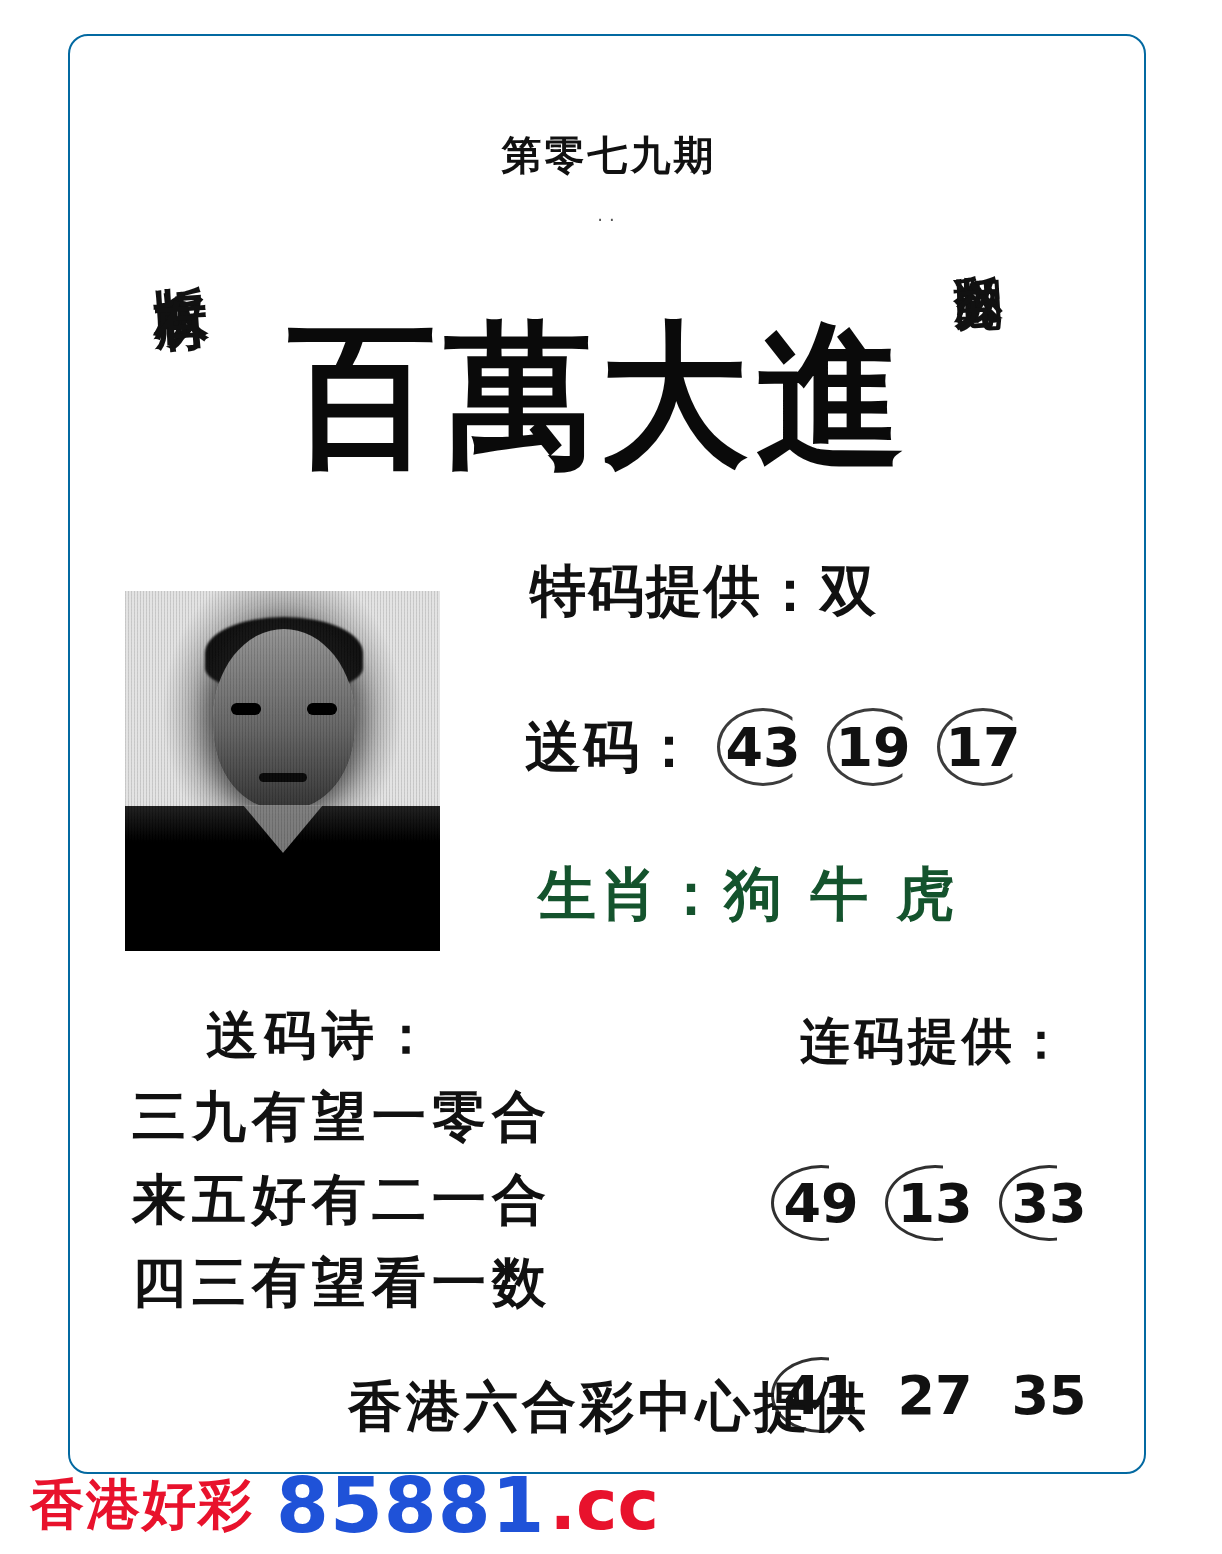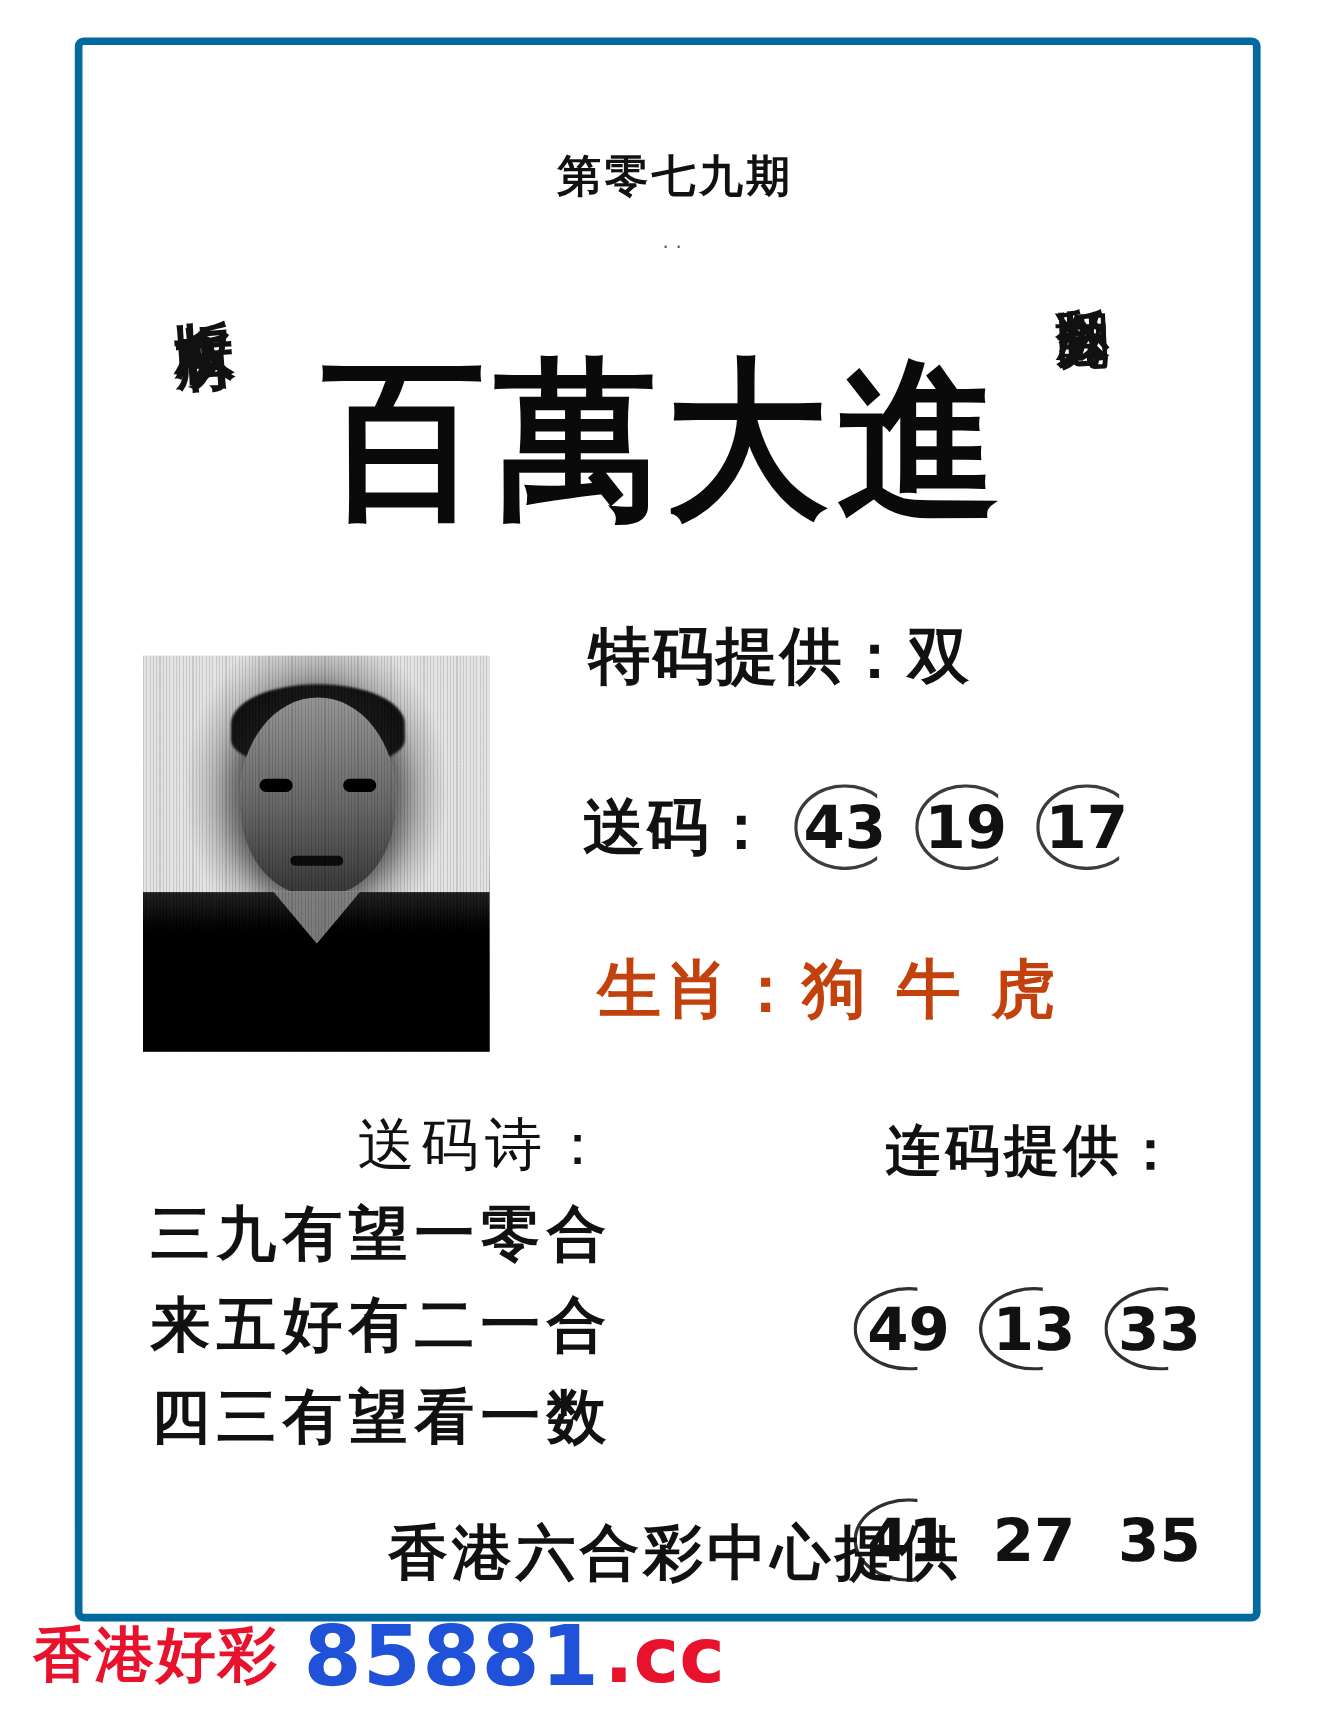--- a/index.html
+++ b/index.html
@@ -15,22 +15,22 @@
     overflow: hidden;
   }
 
   
   .card {
     position: absolute;
     left: 68px;
     top: 34px;
     width: 1078px;
     height: 1440px;
-    border: 7px solid #0369a1;
-    border-radius: 8px;
+    border: 2px solid #0369a1;
+    border-radius: 20px;
     box-sizing: border-box;
     background: #fff;
   }
 
   
   .issue {
     position: absolute;
     left: 0;
     top: 92px;
     width: 1078px;
@@ -222,39 +222,38 @@
   }
 
   
   .zodiac {
     position: absolute;
     left: 468px;
     top: 820px;
     font-family: "DejaVu Serif", serif;
     font-size: 58px;
     font-weight: bold;
-    color: #c2410c;
+    color: #14532d;
     white-space: nowrap;
     letter-spacing: 4px;
   }
 
   
   .poem {
     position: absolute;
     left: 62px;
     top: 965px;
     font-family: "DejaVu Serif", serif;
     color: #111;
   }
   .poem .ptitle {
     font-size: 52px;
-    font-weight: normal;
+    font-weight: bold;
     letter-spacing: 6px;
-    margin-left: 54px;
-    text-align: right;
+    margin-left: 74px;
   }
   .poem .pline {
     font-size: 54px;
     font-weight: bold;
     letter-spacing: 6px;
     margin-top: 10px;
     white-space: nowrap;
   }
 
   

